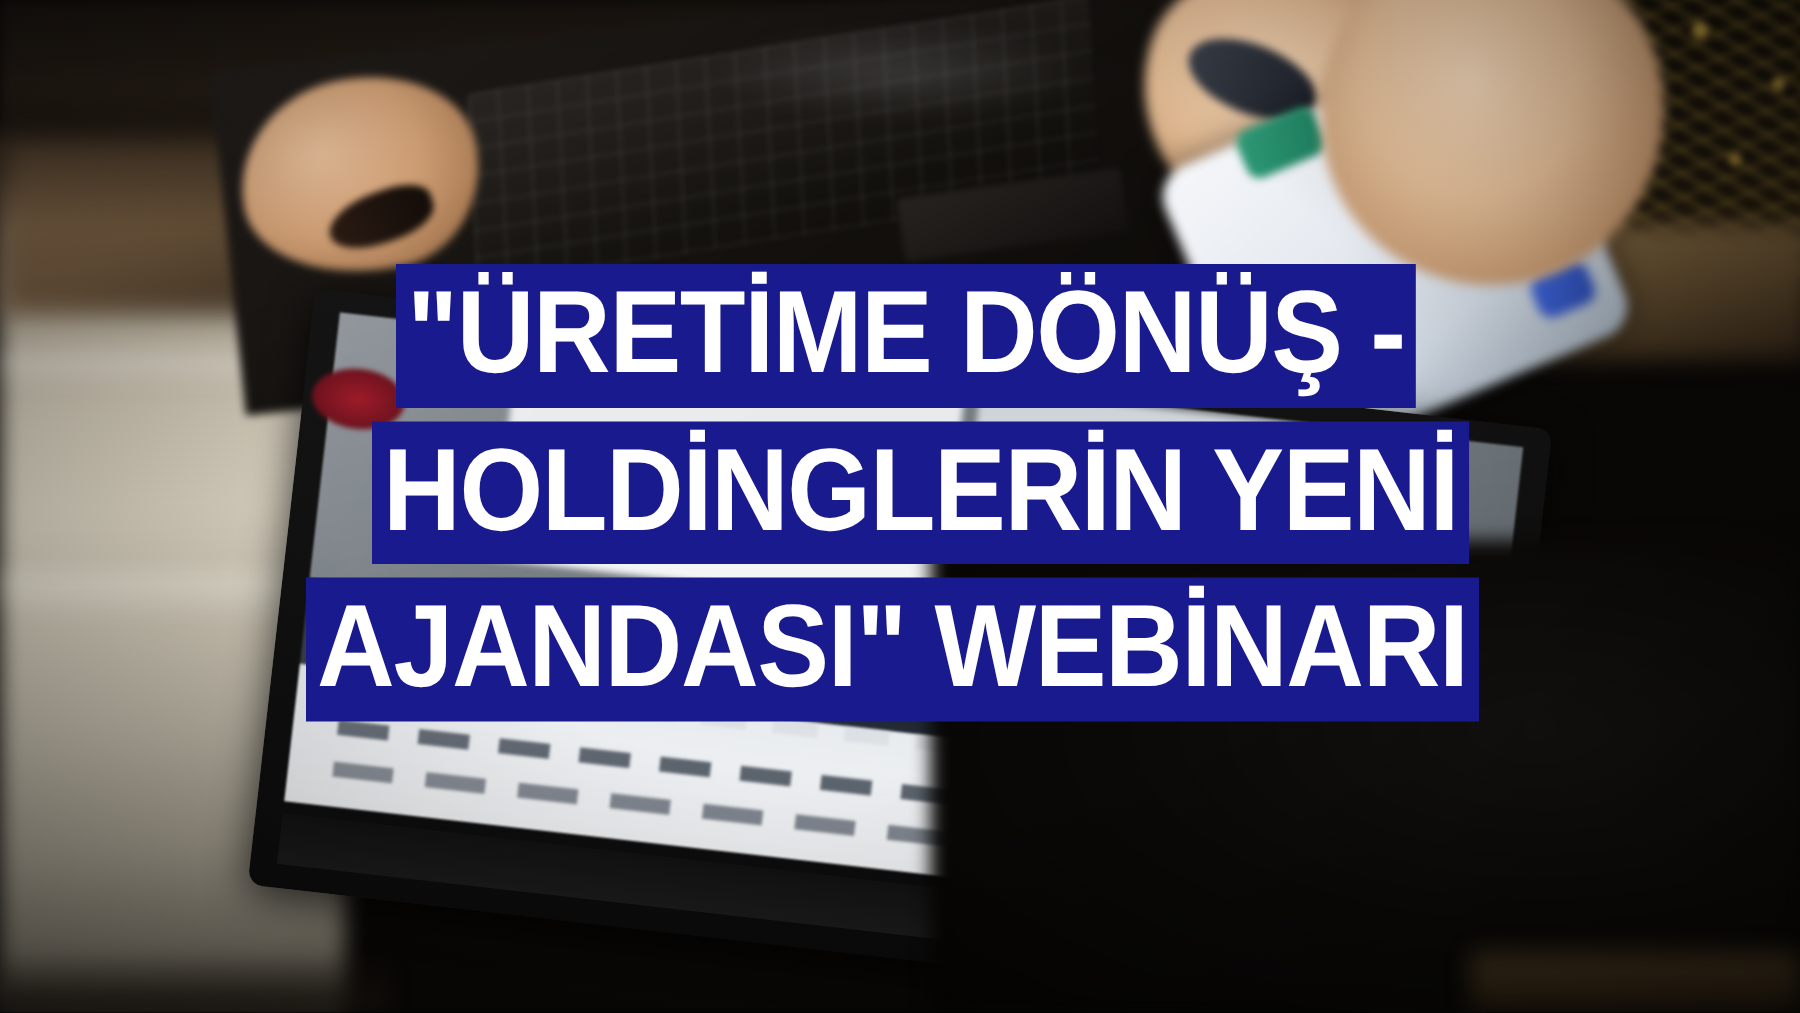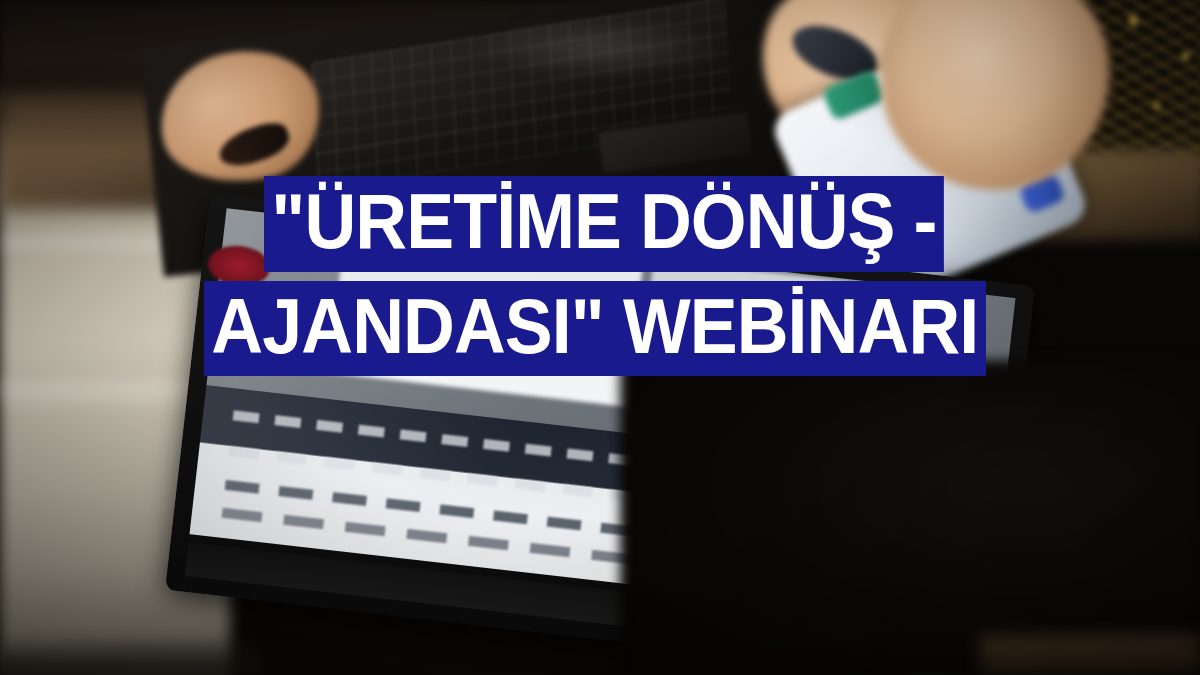--- a/index.html
+++ b/index.html
@@ -447,18 +447,21 @@
     <div class="void-br"></div>
     <div class="wood-bottom"></div>
     <div class="void-bl"></div>
     <div class="vignette"></div>
   </div>
 
   <div class="headline">
     <div class="hl-row r1">
       <span class="hl-text">"ÜRETİME DÖNÜŞ -</span>
     </div>
+    <div class="hl-row r2">
+      <span class="hl-text">HOLDİNGLERİN YENİ</span>
+    </div>
     <div class="hl-row r3">
       <span class="hl-text">AJANDASI" WEBİNARI</span>
     </div>
   </div>
 
 </div>
 
 </body></html>

